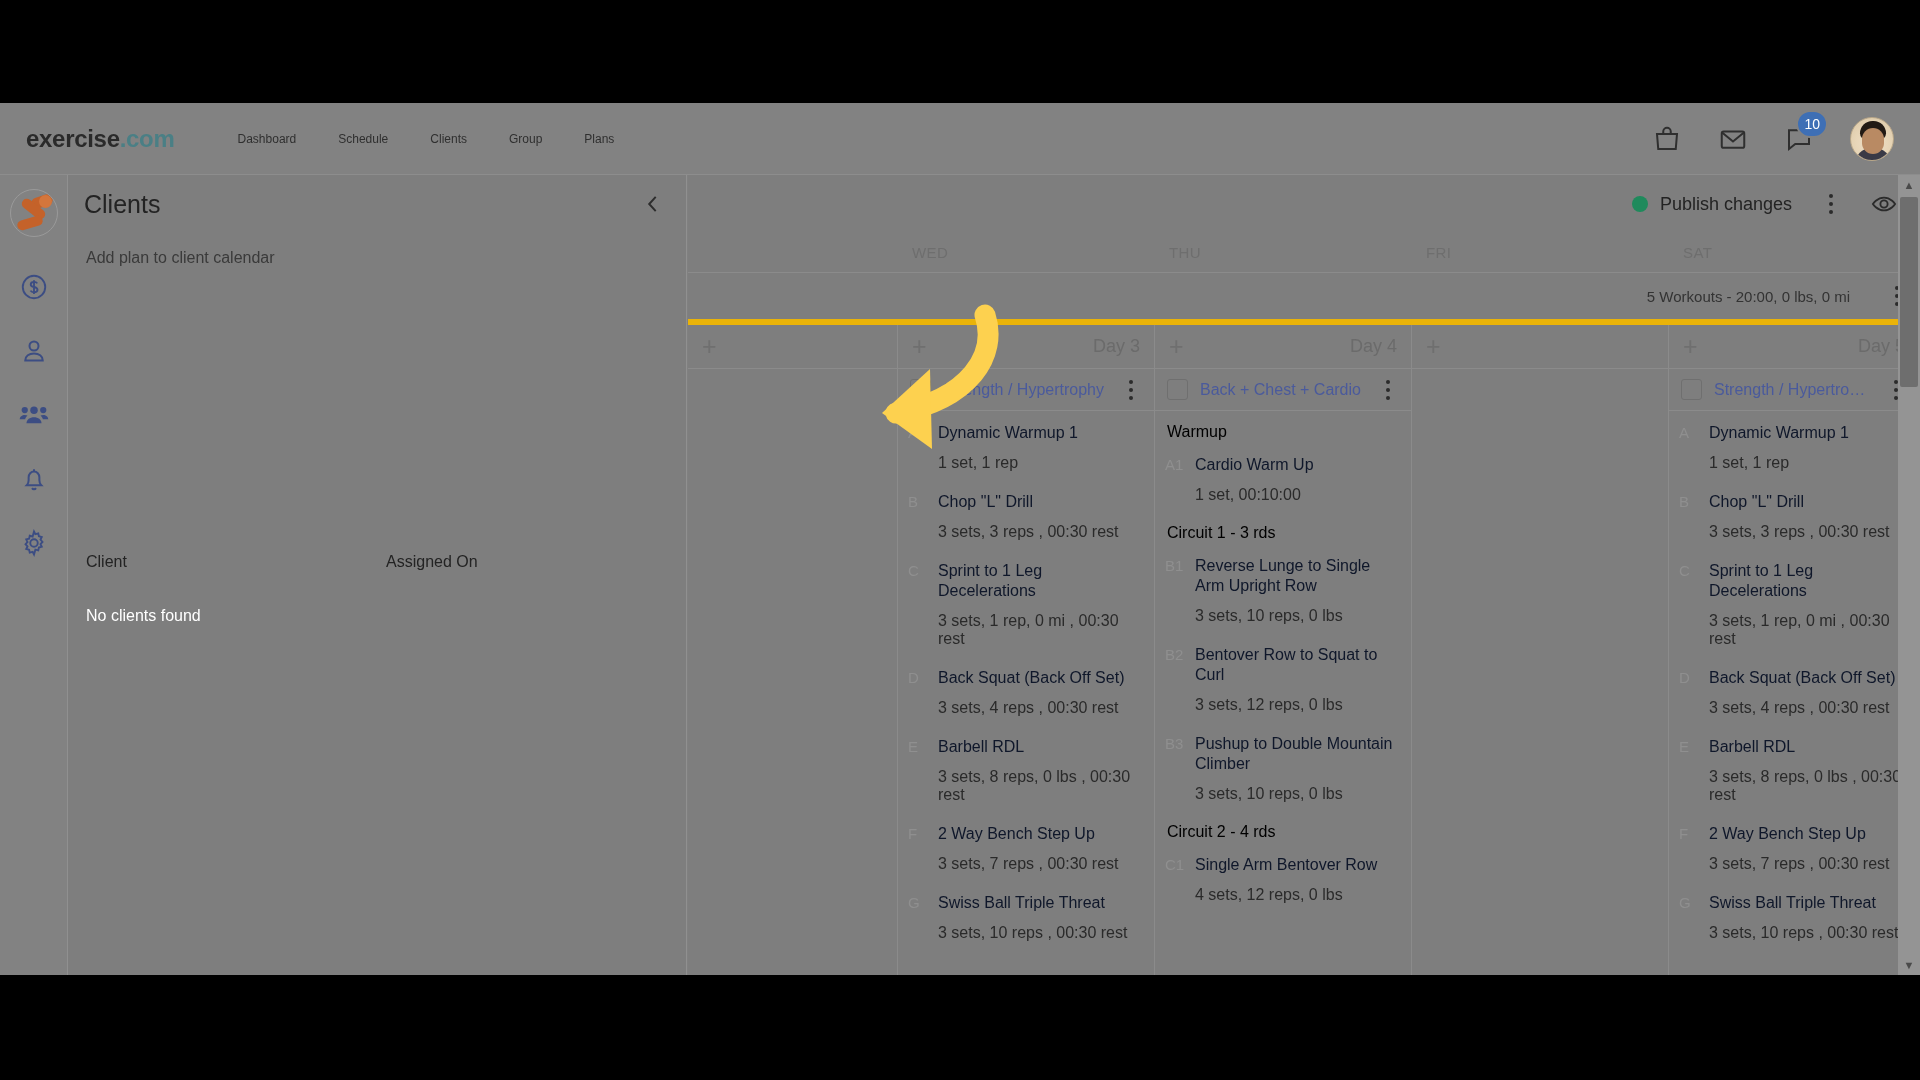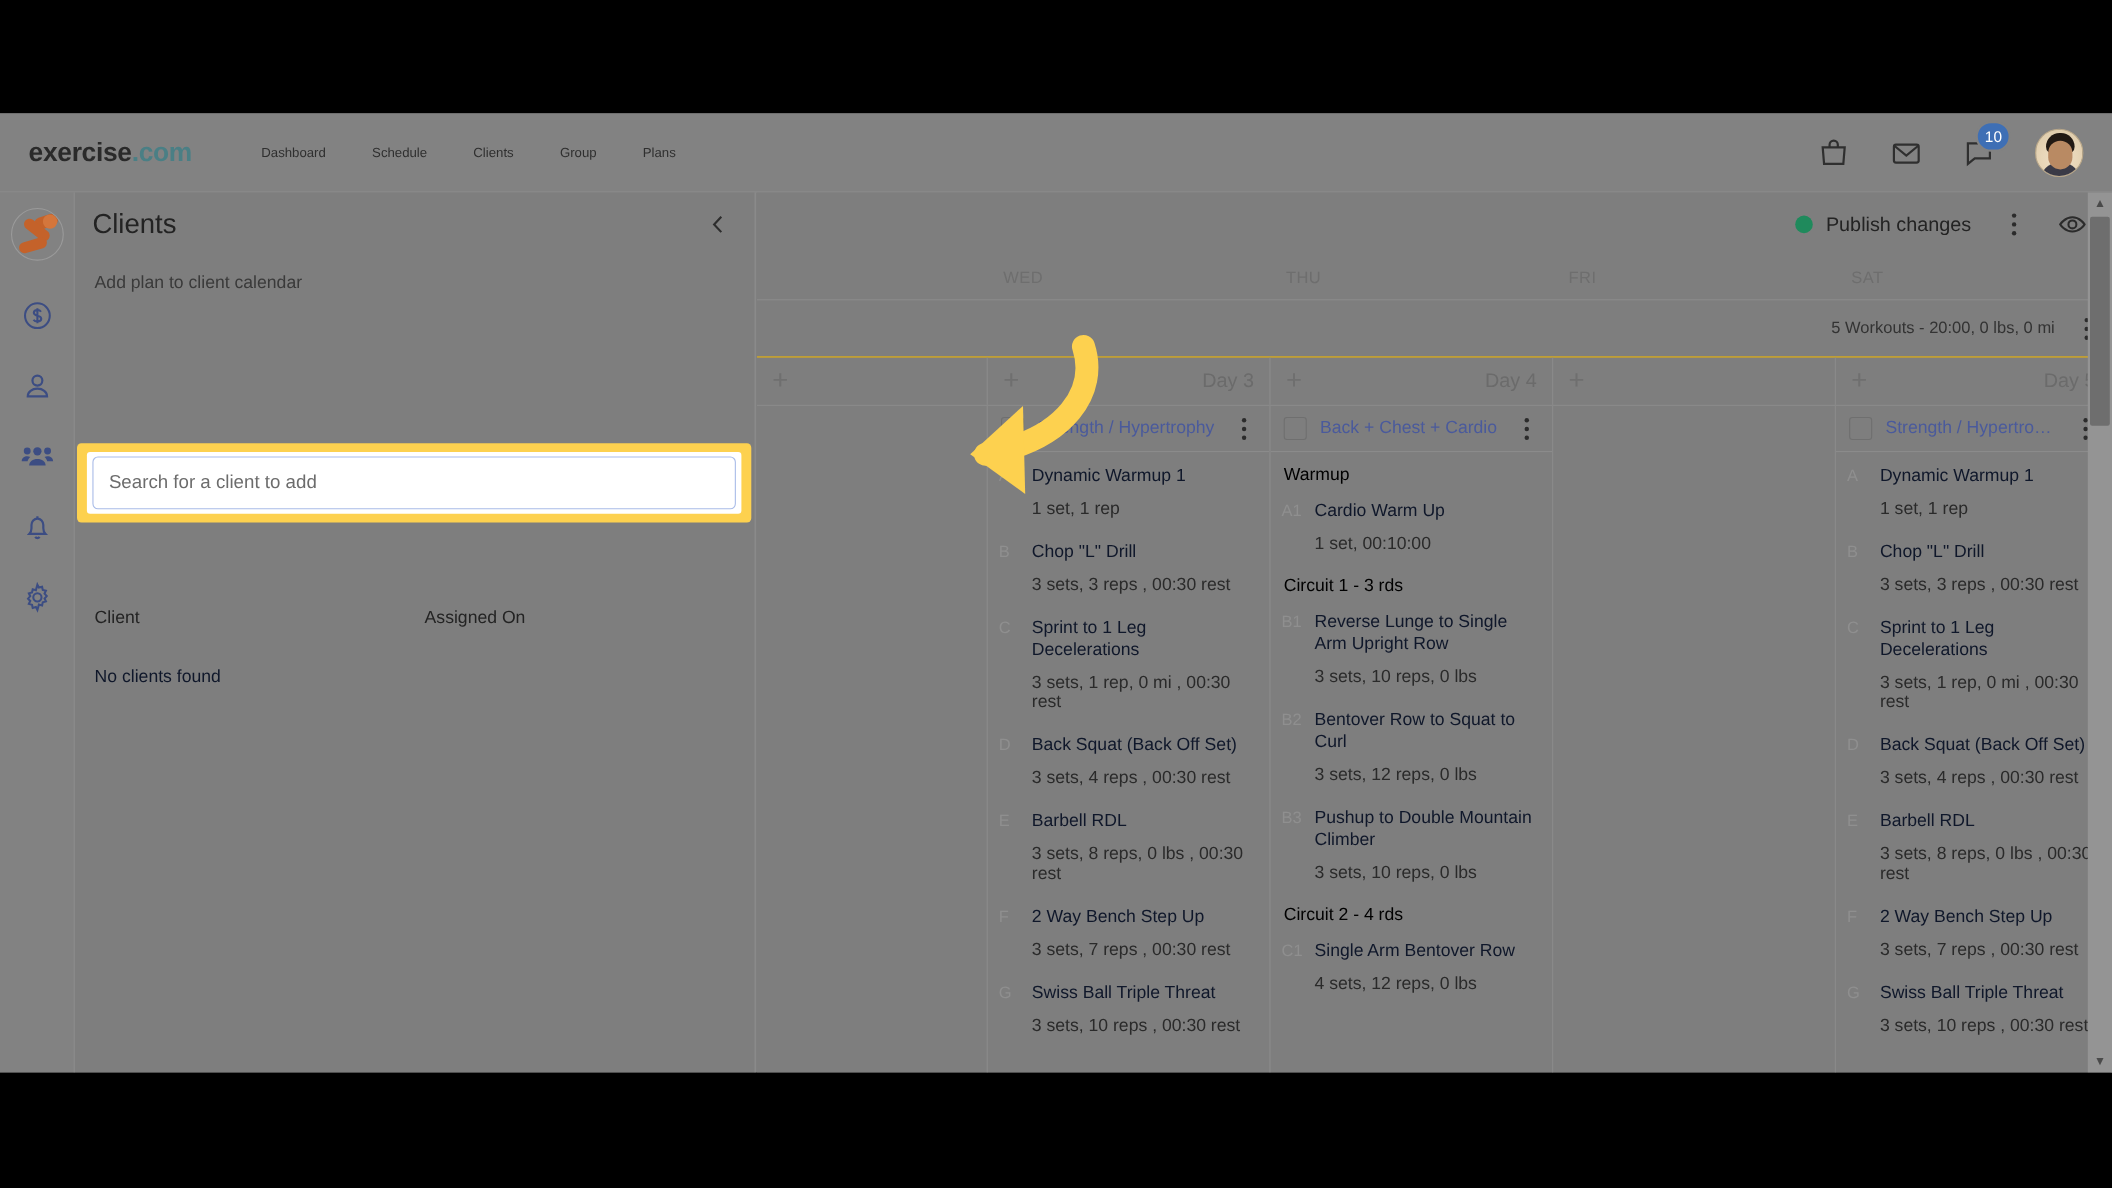--- a/index.html
+++ b/index.html
@@ -129,21 +129,21 @@
     padding: 0 14px; font-family: "Liberation Sans", sans-serif;
   }
   .search-input::placeholder { color: #6c6c6c; }
   .drawer-cols {
     position: absolute; left: 0; top: 378px; width: 619px;
     display: flex; padding: 0 18px; font-size: 16px; color: #232323;
   }
   .drawer-cols .c1 { width: 300px; }
   .drawer-empty {
     position: absolute; left: 18px; top: 432px;
-    font-size: 16px; color: #0f172a;
+    font-size: 16px; color: #ffffff;
   }
 
   
   .cal {
     position: absolute; left: 688px; top: 72px;
     width: 1232px; height: 800px;
     background: #7e7e7e;
     overflow: hidden;
   }
   .cal-toolbar {
@@ -157,21 +157,21 @@
   .kebab i { width: 4px; height: 4px; border-radius: 50%; background: #2b2b2b; display:block; }
   .eye { width: 28px; height: 28px; cursor: pointer; color:#2b2b2b; }
 
   .weekrow {
     display: flex; height: 40px; align-items: center;
     border-bottom: 1px solid #8b8b8b;
   }
   .weekcell { font-size: 15px; color: #6e6e6e; padding-left: 14px; letter-spacing:0.4px; }
   .summaryrow {
     height: 52px; display: flex; align-items: center; justify-content: flex-end;
-    border-bottom: 1px solid #eab308; padding-right: 12px; gap: 18px;
+    border-bottom: 6px solid #eab308; padding-right: 12px; gap: 36px;
   }
   .summary-text { font-size: 15px; color: #333; }
   .dayhdr-row { display: flex; height: 44px; border-bottom: 1px solid #8b8b8b; }
   .dayhdr {
     display: flex; align-items: center; justify-content: space-between;
     padding: 0 14px; border-right: 1px solid #8b8b8b;
   }
   .dayhdr .plus { font-size: 25px; color: #6f6f6f; line-height: 1; cursor: pointer; }
   .dayhdr .dnum { font-size: 18px; color: #6b6b6b; }
 
@@ -307,25 +307,20 @@
       </div>
       <div class="drawer-sub">Add plan to client calendar</div>
 
       <div class="drawer-cols">
         <div class="c1">Client</div>
         <div>Assigned On</div>
       </div>
       <div class="drawer-empty">No clients found</div>
     </div>
 
-    <div class="search-wrap">
-      <div class="search-inner">
-        <input class="search-input" type="text" placeholder="Search for a client to add" style="">
-      </div>
-    </div>
 
     <div class="cal">
       <div class="cal-toolbar">
         <div class="publish">
           <span class="dot"></span>
           <span class="lbl">Publish changes</span>
         </div>
         <div class="kebab">
             <i></i>
             <i></i>

